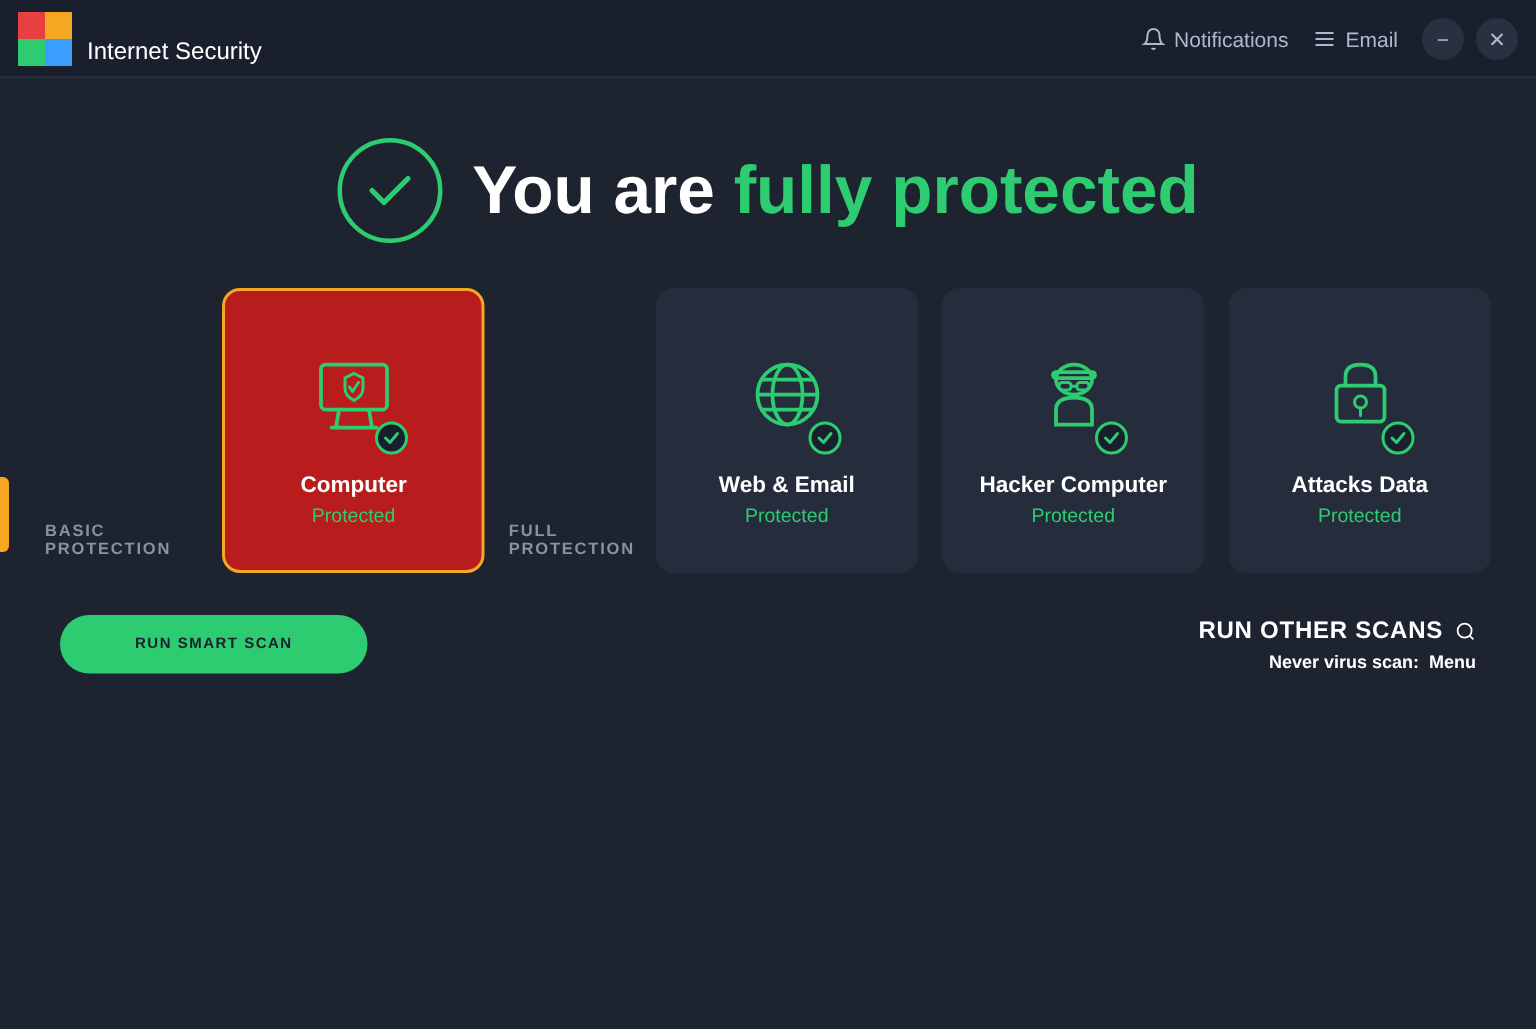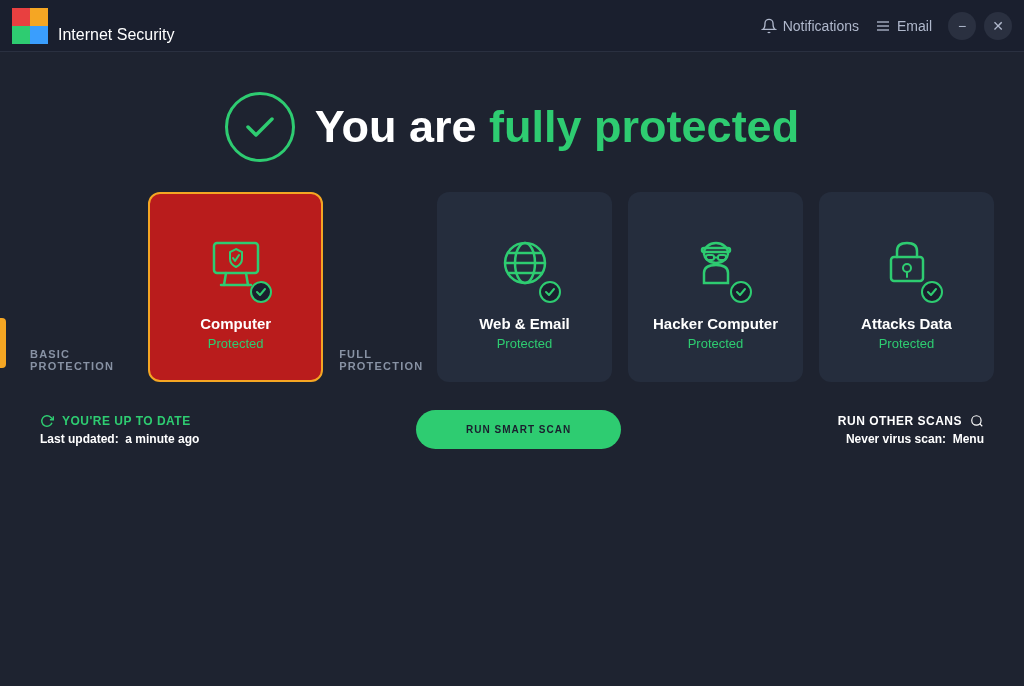--- a/index.html
+++ b/index.html
@@ -283,21 +283,21 @@
       display: flex;
       flex-direction: column;
       align-items: flex-end;
       gap: 4px;
     }
 
     .scan-title {
       display: flex;
       align-items: center;
       gap: 8px;
-      font-size: 12px;
+      font-size: 16px;
       font-weight: 700;
       color: #ffffff;
       letter-spacing: 0.5px;
     }
 
     .scan-sub {
       font-size: 12px;
       color: #8892a4;
     }
 
@@ -465,33 +465,20 @@
           <div class="card-status">Protected</div>
         </div>
 
       </div>
     </div>
 
 
   </div>
 
   <div class="bottom-bar">
-    <div class="update-info">
-      <div class="update-title">
-        <svg width="14" height="14" viewBox="0 0 24 24" fill="none" stroke="#2ecc71" stroke-width="2.5">
-          <polyline points="23 4 23 10 17 10"></polyline>
-          <path d="M20.49 15a9 9 0 1 1-2.12-9.36L23 10"></path>
-        </svg>
-        <span>YOU'RE UP TO DATE</span>
-      </div>
-      <div class="update-sub">
-        <span>Last updated:</span>
-        &nbsp;<span><span>a minute ago</span></span>
-      </div>
-    </div>
 
     <button class="scan-btn">RUN SMART SCAN</button>
 
     <div class="scan-info">
       <div class="scan-title">
         <span>RUN OTHER SCANS</span>
         <svg width="14" height="14" viewBox="0 0 24 24" fill="none" stroke="#ffffff" stroke-width="2">
           <circle cx="11" cy="11" r="8"></circle>
           <line x1="21" y1="21" x2="16.65" y2="16.65"></line>
         </svg>

